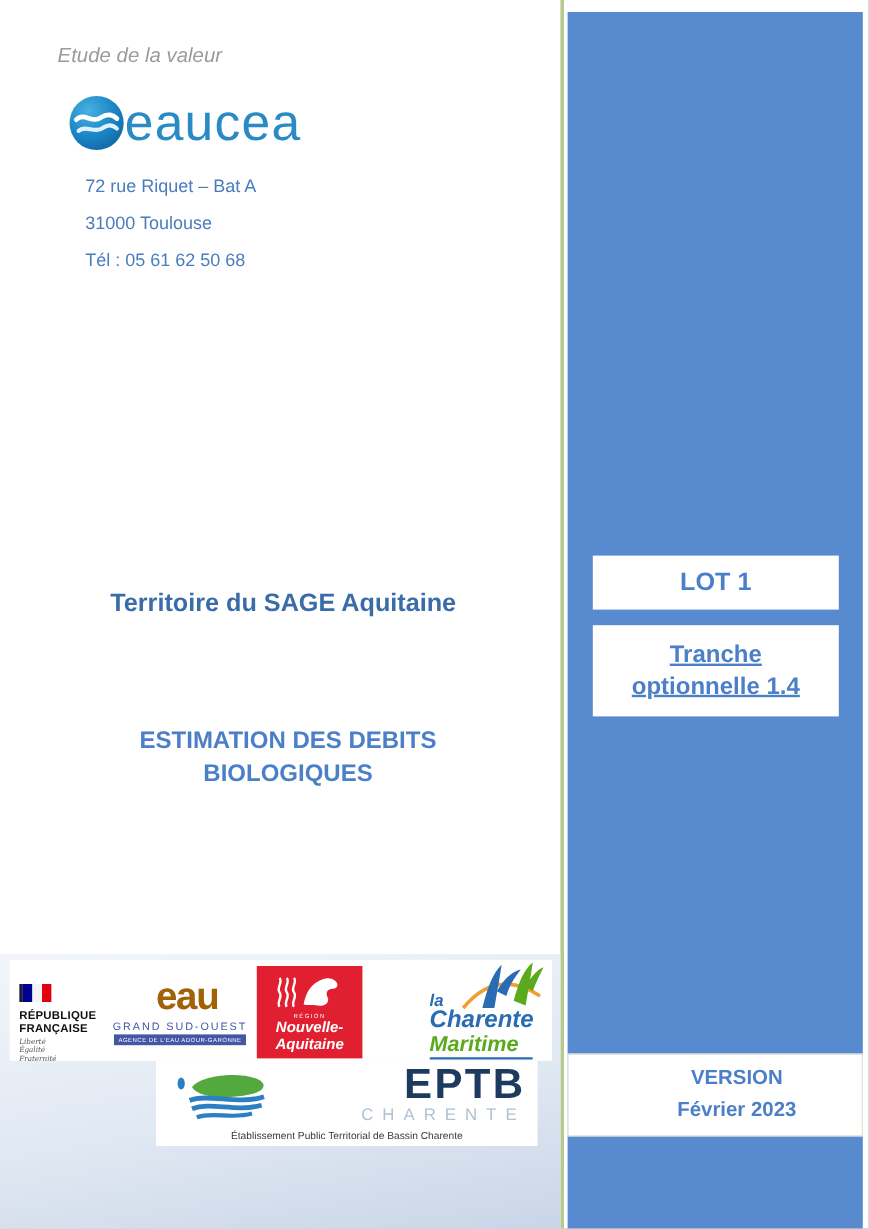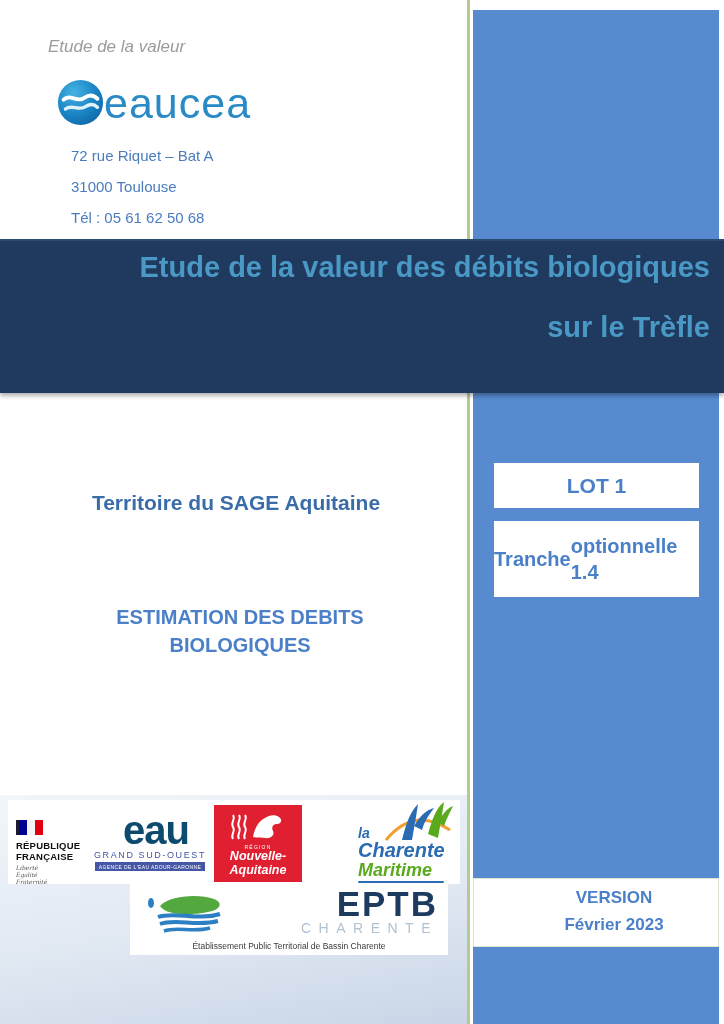--- a/index.html
+++ b/index.html
@@ -41,43 +41,43 @@
     font-size:20px; font-weight:bold; color:#4b80c8; line-height:28px;
   }
   
   .lot-box {
     position:absolute; left:494px; top:463px; width:205px; height:45px; background:#fff;
     display:flex; align-items:center; justify-content:center;
     font-size:21px; font-weight:bold; color:#4b80c8;
   }
   .tranche-box {
     position:absolute; left:494px; top:521px; width:205px; height:76px; background:#fff;
-    display:flex; flex-direction:row; align-items:center; justify-content:center;
-    font-size:20px; font-weight:bold; color:#4b80c8; line-height:26px;
+    display:flex; flex-direction:column; align-items:center; justify-content:center;
+    font-size:20px; font-weight:bold; color:#4b80c8; line-height:26px;text-decoration:underline;
   }
   .version-box {
     position:absolute; left:473px; top:878px; width:246px; height:69px; background:#fff;
     border:1px solid #dfe3d2; text-align:center; color:#4b80c8; font-weight:bold; padding-top:9px;padding-left:36px;
   }
   .version-label { font-size:17px; }
   .version-date { font-size:17px; margin-top:7px; }
   
   .bottom-area {
     position:absolute; left:0; top:795px; width:467px; height:229px;
     background:linear-gradient(170deg,#f2f6fa 0%,#e0e8f2 55%,#c9d5e7 100%);
   }
   .logos-strip { position:absolute; left:8px; top:800px; width:452px; height:84px; background:#ffffff; }
   
   .rf-logo { position:absolute; left:8px; top:20px; width:70px; }
   .rf-name { font-size:9.5px; font-weight:bold; color:#101010; line-height:10.5px; letter-spacing:0.2px; margin-top:2px; }
   .rf-motto { font-family:"DejaVu Serif", serif; font-style:italic; font-size:6px; color:#555; line-height:6.8px; margin-top:3px; }
   
   .eau-logo { position:absolute; left:80px; top:2px; width:124px; height:80px;
     display:flex; flex-direction:column; align-items:center; justify-content:center; }
-  .eau-brand { font-size:40px; font-weight:bold; color:#0c4a6e; line-height:34px; letter-spacing:-1px;margin-left:12px; }
+  .eau-brand { font-size:32px; font-weight:bold; color:#a16207; line-height:34px; letter-spacing:-1px;margin-left:12px; }
   .eau-region { font-size:9px; letter-spacing:1.6px; color:#4456a5; margin-top:3px; }
   .eau-agency { background:#4456a5; color:#fff; font-size:5px; letter-spacing:0.4px; padding:1.5px 4px; margin-top:2px; }
   
   .na-logo {
     position:absolute; left:206px; top:5px; width:88px; height:77px; background:#e01f31;
     display:flex; flex-direction:column; align-items:center; padding-top:6px; color:#fff;
   }
   .na-region { font-size:5px; letter-spacing:1.2px; margin-top:1px; }
   .na-name { font-size:12.5px; font-weight:bold; font-style:italic; line-height:13.5px; }
   
@@ -121,24 +121,20 @@
     </svg>
     <span class="eaucea-text">eaucea</span>
   </div>
 
   <div class="address">
     <div>72 rue Riquet – Bat A</div>
     <div>31000 Toulouse</div>
     <div>Tél : 05 61 62 50 68</div>
   </div>
 
-  <div class="banner">
-    <div class="title-l1">Etude de la valeur des débits biologiques</div>
-    <div class="title-l2">sur le Trèfle</div>
-  </div>
 
   <div class="territory">Territoire du SAGE Aquitaine</div>
 
   <div class="study">
     <div>ESTIMATION DES DEBITS</div>
     <div>BIOLOGIQUES</div>
   </div>
 
   <div class="lot-box">
     <span>LOT 1</span>

